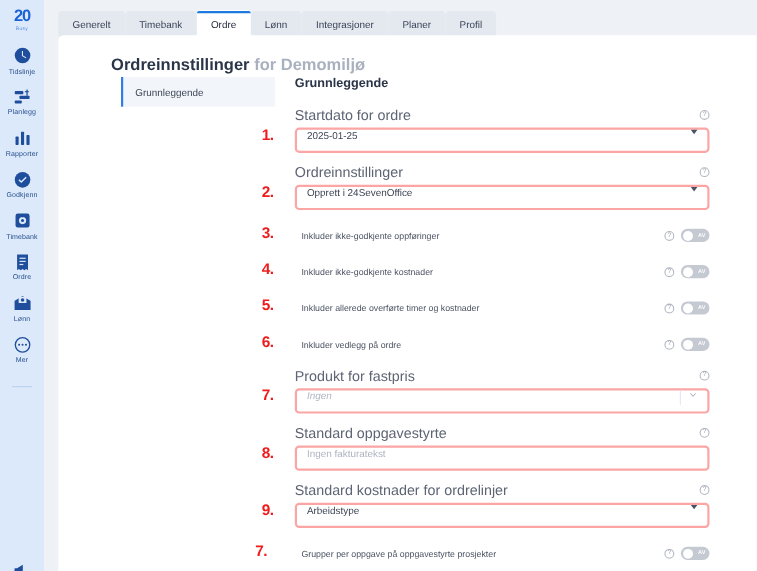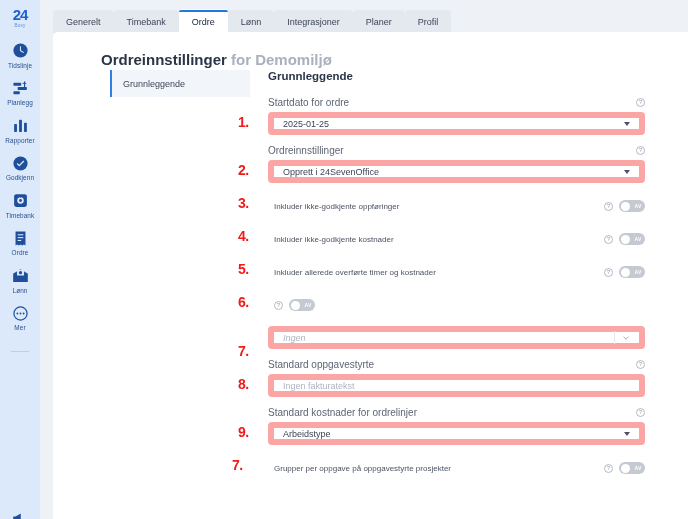--- a/index.html
+++ b/index.html
@@ -97,31 +97,31 @@
     font-size: 9px; color: #3e4756;
     cursor: pointer;
   }
 
   
   .form { flex: 1; margin-left: 18px; padding-right: 43px; position: relative; }
   .section-title { font-size: 11.5px; font-weight: bold; color: #2b3548; margin-bottom: 15px; }
 
   .field { margin-bottom: 10px; position: relative; }
   .field-label-row { display: flex; align-items: center; justify-content: space-between; margin-bottom: 4px; }
-  .field-label { font-size: 10px; color: #5d6474; }
+  .field-label { font-size: 13px; color: #5d6474; }
   .help {
     width: 9px; height: 9px; border-radius: 50%;
     border: 1px solid #b3b9c4; color: #9aa1ad;
     font-size: 6px; line-height: 7px; text-align: center;
     flex: 0 0 9px; cursor: pointer; user-select: none;
   }
   .control {
-    height: 23px; border: 6px solid #fca5a5; border-radius: 4px;
+    height: 23px; border: 2px solid #fca5a5; border-radius: 4px;
     background: #fff;
-    display: flex; align-items: center;
+    display: flex; align-items: flex-start;
     padding: 0 9px;
     font-size: 9px; color: #3c4454;
     cursor: pointer;
     position: relative;
   }
   .control.input-like { cursor: text; }
   .control .val { flex: 1; }
   .control .ph { flex: 1; color: #aeb4c0; }
   .control .ph.italic { font-style: italic; }
   .caret {
@@ -167,21 +167,21 @@
     white-space: nowrap;
   }
 </style>
 </head>
 <body>
 
 <div class="app">
 
   <div class="rail">
     <div class="rail-logo">
-      <div class="logo-mark">24</div>
+      <div class="logo-mark">20</div>
       <div class="logo-sub">Busy</div>
     </div>
 
     <div class="rail-item">
       <span class="rail-ico">
         <svg viewBox="0 0 24 24" fill="currentColor">
             <circle cx="12" cy="12" r="10"></circle>
             <path d="M12.6 6h-1.4v6.6l5 3 .8-1.2-4.4-2.6z" fill="#dce9fa"></path>
           </svg>
       </span>
@@ -364,31 +364,36 @@
               <span class="help">?</span>
               <span class="switch">
                 <span class="knob"></span>
                 <span class="sw-label">AV</span>
               </span>
             </span>
           </div>
 
           <div class="toggle-row" style="position:relative;">
             <span class="marker" style="left:-30px; top:2px;">6.</span>
+            <span class="toggle-text">Inkluder vedlegg på ordre</span>
             <span class="toggle-right">
               <span class="help">?</span>
               <span class="switch">
                 <span class="knob"></span>
                 <span class="sw-label">AV</span>
               </span>
             </span>
           </div>
 
           <div class="field" style="margin-top:8px;">
             <span class="marker" style="left:-30px; top:17px;">7.</span>
+            <div class="field-label-row">
+              <span class="field-label">Produkt for fastpris</span>
+              <span class="help">?</span>
+            </div>
             <div class="control">
               <span class="ph italic">Ingen</span>
               <span class="divider-v"></span>
               <span class="chev">
                 <svg viewBox="0 0 24 24" fill="none" stroke="currentColor" stroke-width="2.6">
                     <path d="M5 8l7 8 7-8"></path>
                   </svg>
               </span>
             </div>
           </div>

